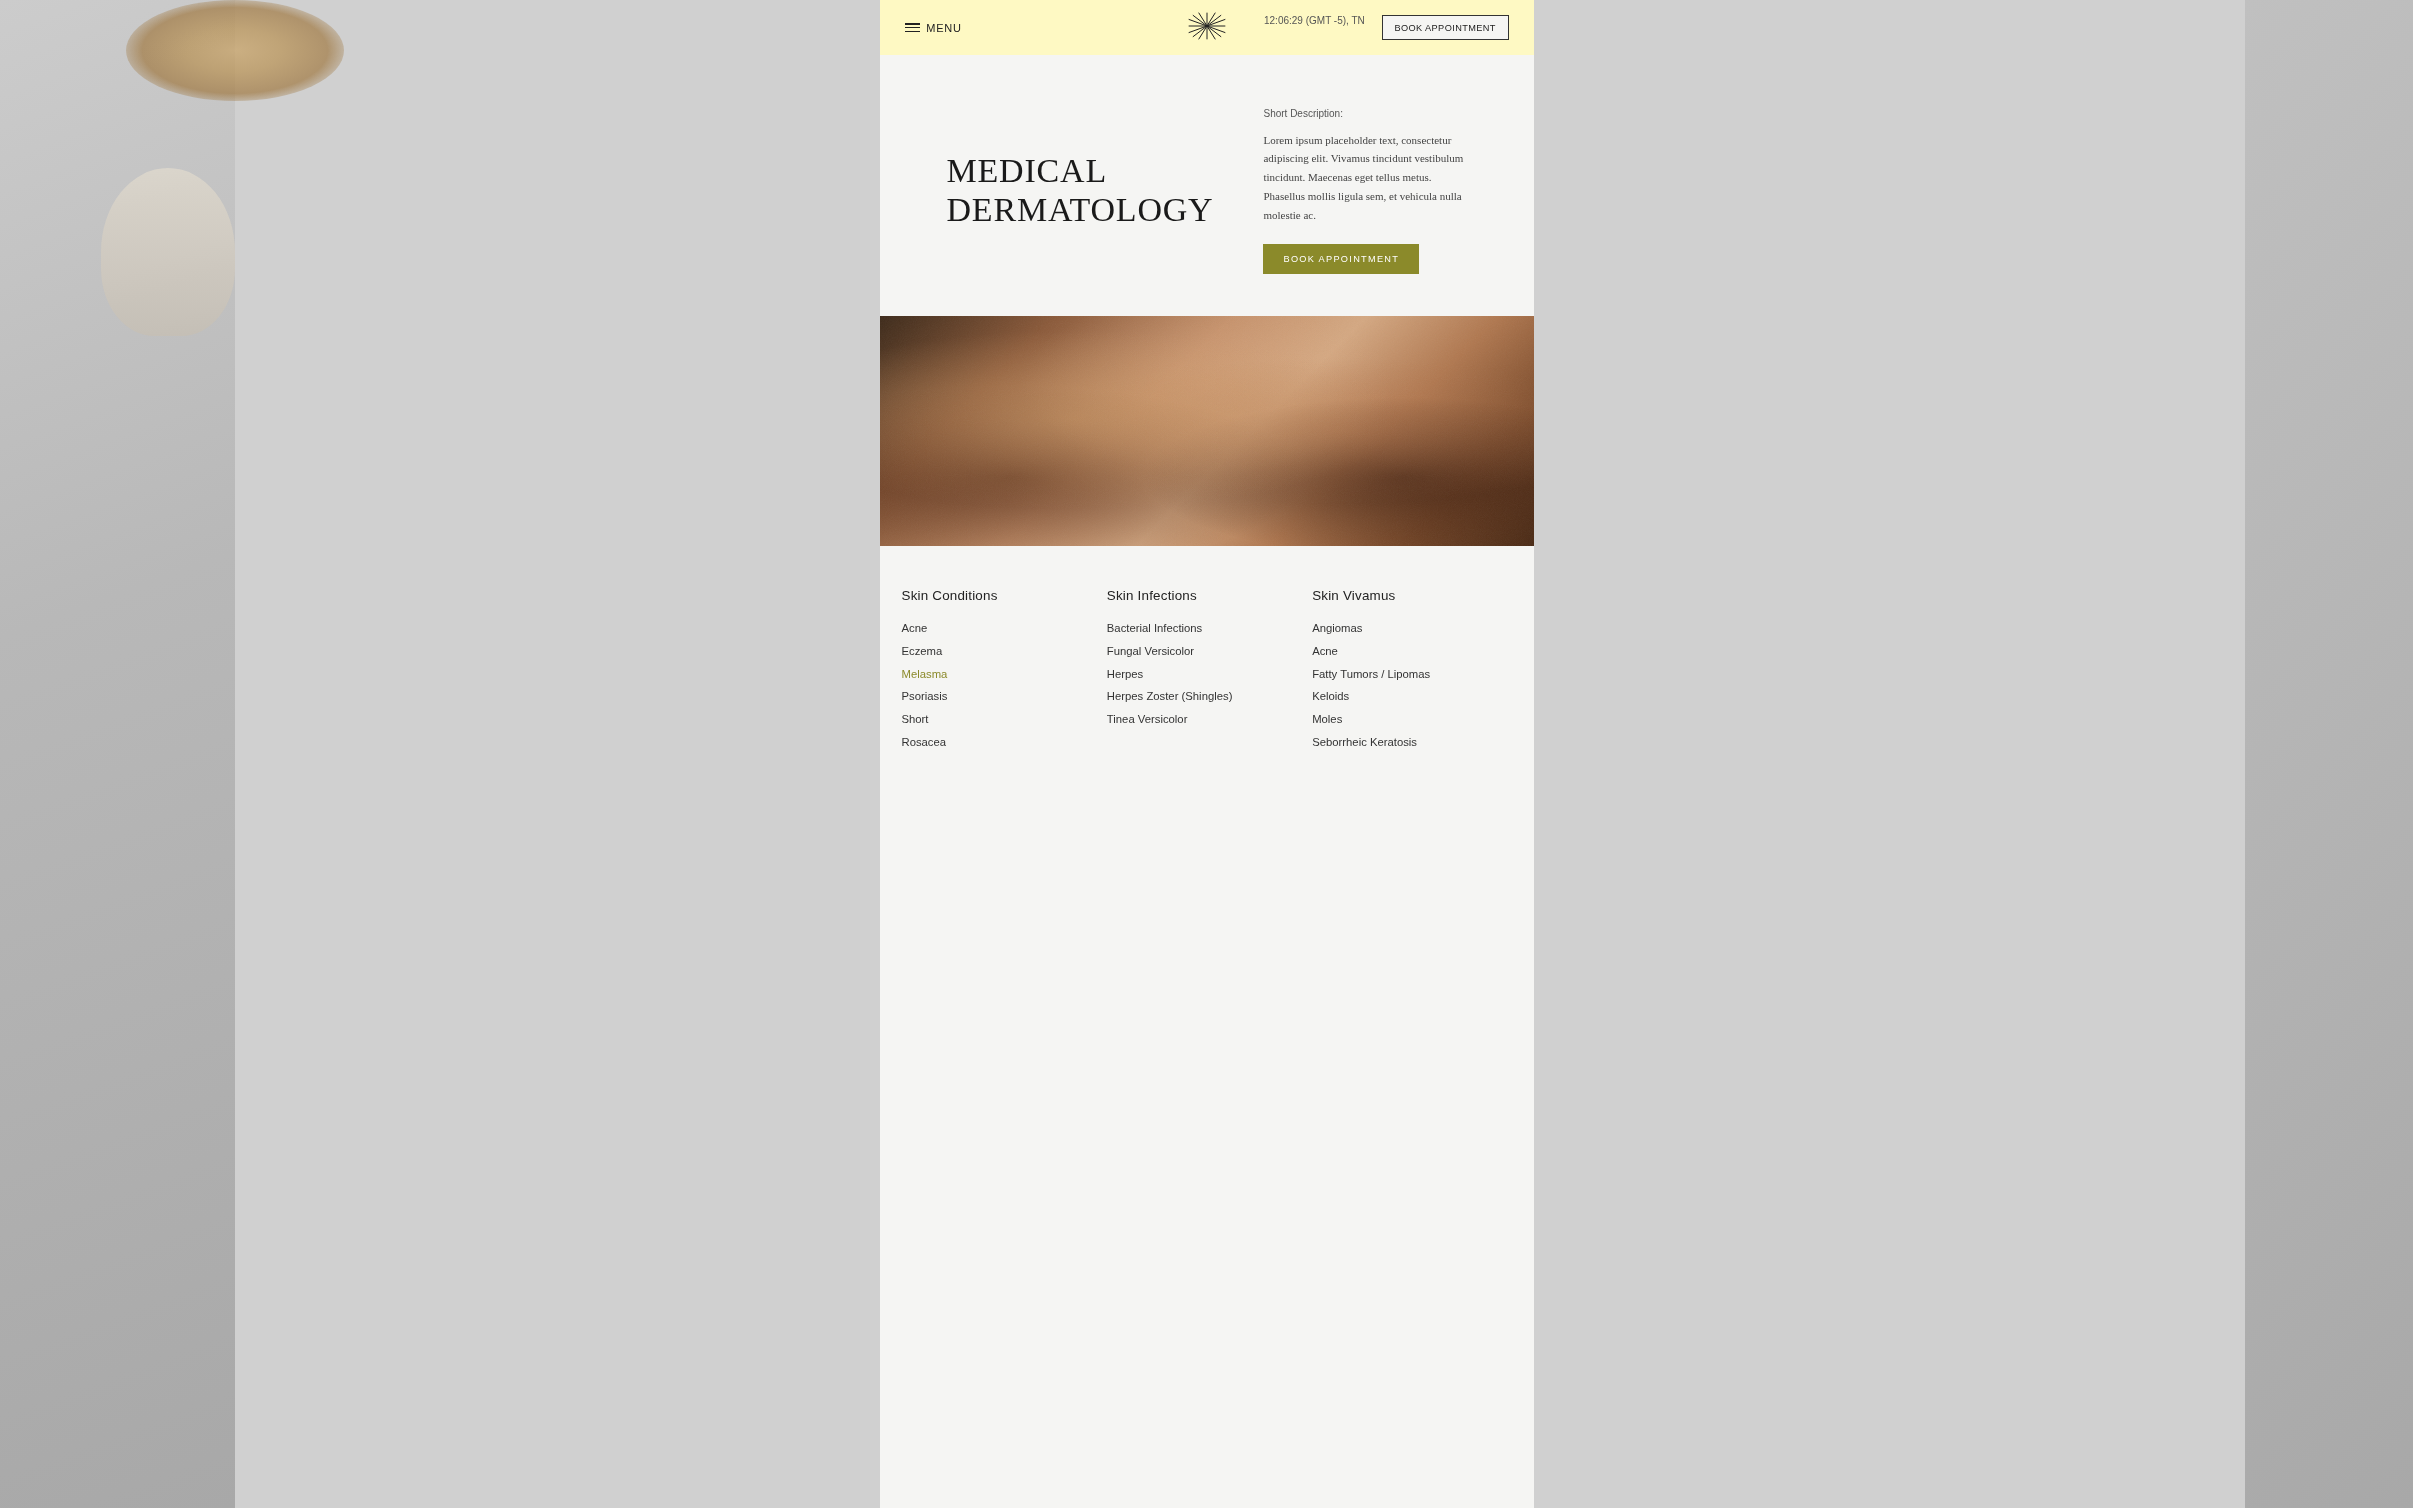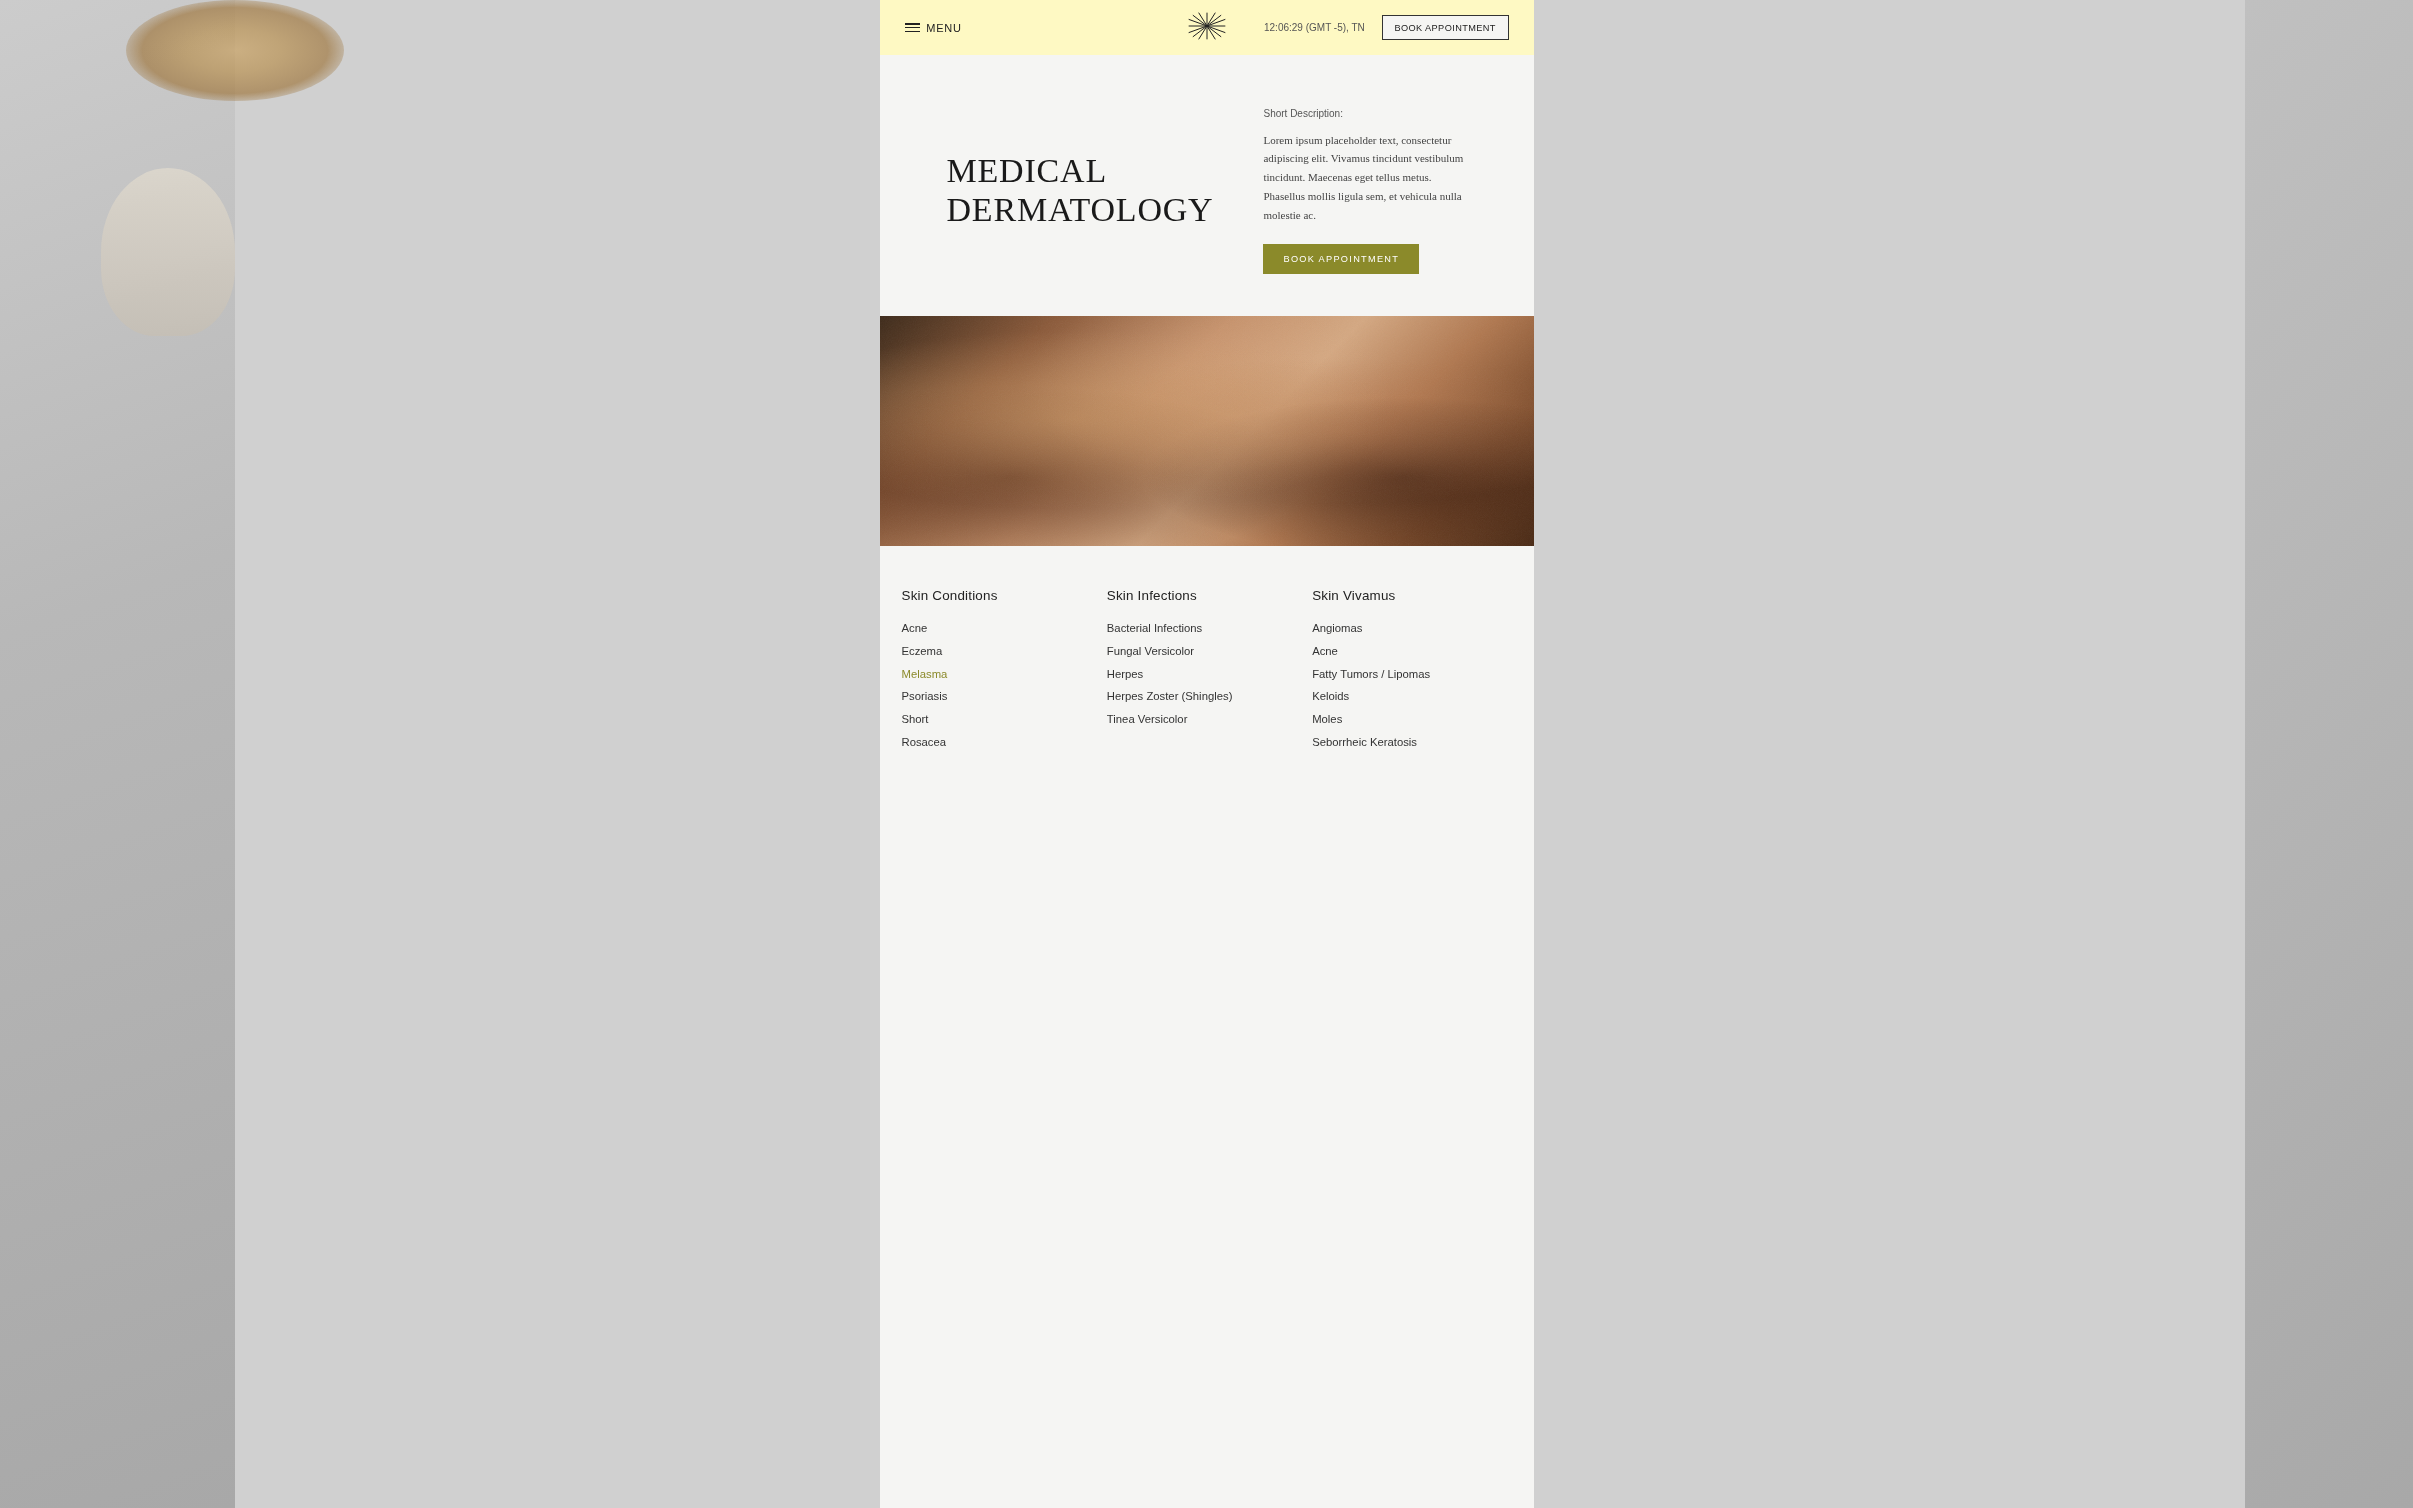--- a/index.html
+++ b/index.html
@@ -74,21 +74,20 @@
       transform: translateX(-50%);
     }
 
     .logo-svg {
       width: 40px;
       height: 30px;
     }
 
     .header-right {
       display: flex;
-      align-items: center;
       gap: 17px;
     }
 
     .datetime {
       font-family: 'Arial', sans-serif;
       font-size: 10px;
       color: #555;
     }
 
     .book-btn-header {

